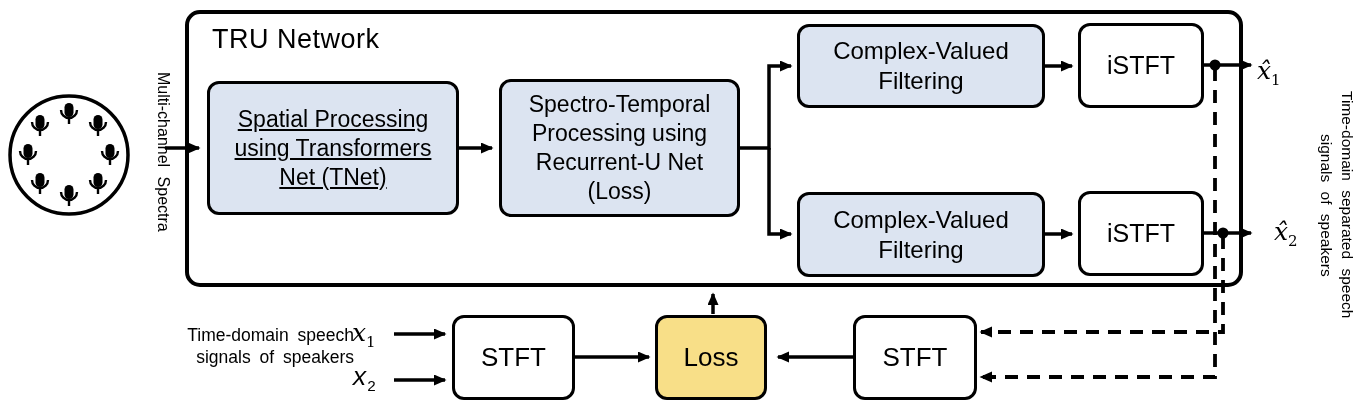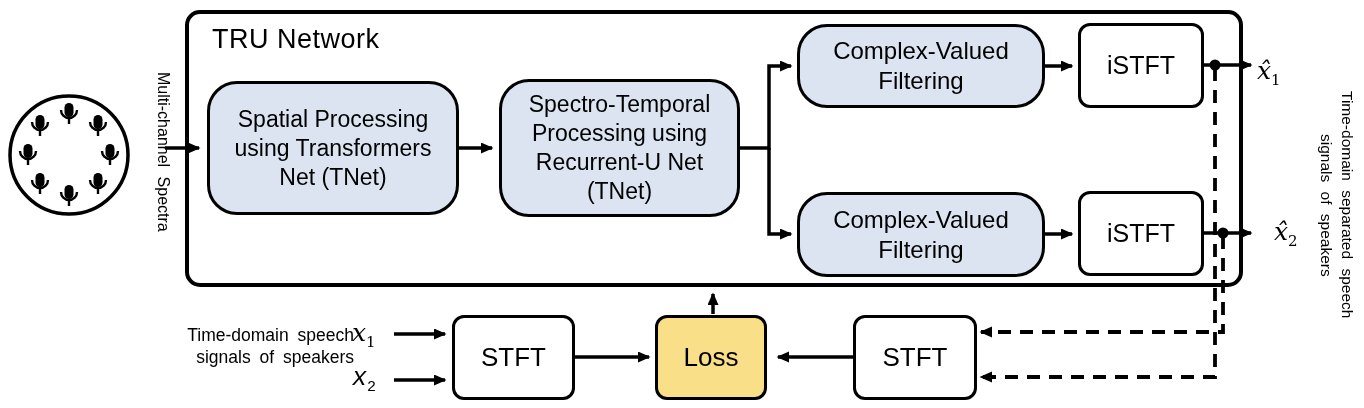--- a/index.html
+++ b/index.html
@@ -7,34 +7,34 @@
     position:relative;width:1364px;height:408px;background:var(--background,#fff);
     font-family:"Liberation Sans",sans-serif;color:#000;overflow:hidden;
   }
   
   .block{
     position:absolute;box-sizing:border-box;
     border:3px solid var(--stroke,#000);border-radius:12px;
     display:flex;flex-direction:column;align-items:center;justify-content:center;
     text-align:center;background:#ffffff;z-index:2;
   }
-  .block.blue{background:var(--block-fill,#dce4f1);border-radius:30px;}
+  .block.blue{background:var(--block-fill,#dce4f1);}
   .block.yellow{background:var(--loss-fill,#f8df88);border-width:3.5px;}
   .block .ln{display:block;}
 
   #tru-box{
     position:absolute;left:185px;top:10px;width:1058px;height:277px;
     border:4px solid var(--stroke,#000);border-radius:15px;background:transparent;
     box-sizing:border-box;z-index:1;
   }
   #tru-title{
     position:absolute;left:212px;top:24px;font-size:27px;letter-spacing:.5px;z-index:3;text-align:center;
   }
 
-  #tnet{left:207px;top:81px;width:252px;height:134px;font-size:23px;line-height:29px;}
+  #tnet{left:207px;top:81px;width:252px;height:134px;font-size:23px;line-height:29px;text-decoration:underline;}
   #runet{left:499px;top:79px;width:241px;height:138px;font-size:23px;line-height:29px;}
   #cvf-top{left:797px;top:24px;width:248px;height:84px;font-size:24px;line-height:30px;}
   #cvf-bottom{left:797px;top:192px;width:248px;height:85px;font-size:24px;line-height:30px;}
   #istft-top{left:1078px;top:23px;width:126px;height:85px;font-size:25px;}
   #istft-bottom{left:1078px;top:191px;width:126px;height:85px;font-size:25px;}
   #stft-left{left:452px;top:315px;width:123px;height:85px;font-size:26px;}
   #loss{left:655px;top:315px;width:112px;height:85px;font-size:26px;}
   #stft-right{left:853px;top:315px;width:124px;height:85px;font-size:26px;}
 
   
@@ -103,21 +103,21 @@
   <div id="tnet" class="block blue">
     <span class="ln">Spatial Processing</span>
     <span class="ln">using Transformers</span>
     <span class="ln">Net (TNet)</span>
   </div>
 
   <div id="runet" class="block blue">
     <span class="ln">Spectro-Temporal</span>
     <span class="ln">Processing using</span>
     <span class="ln">Recurrent-U Net</span>
-    <span class="ln">(TNet)</span>
+    <span class="ln">(Loss)</span>
   </div>
 
   <div id="cvf-top" class="block blue">
     <span class="ln">Complex-Valued</span>
     <span class="ln">Filtering</span>
   </div>
 
   <div id="cvf-bottom" class="block blue">
     <span class="ln">Complex-Valued</span>
     <span class="ln">Filtering</span>

